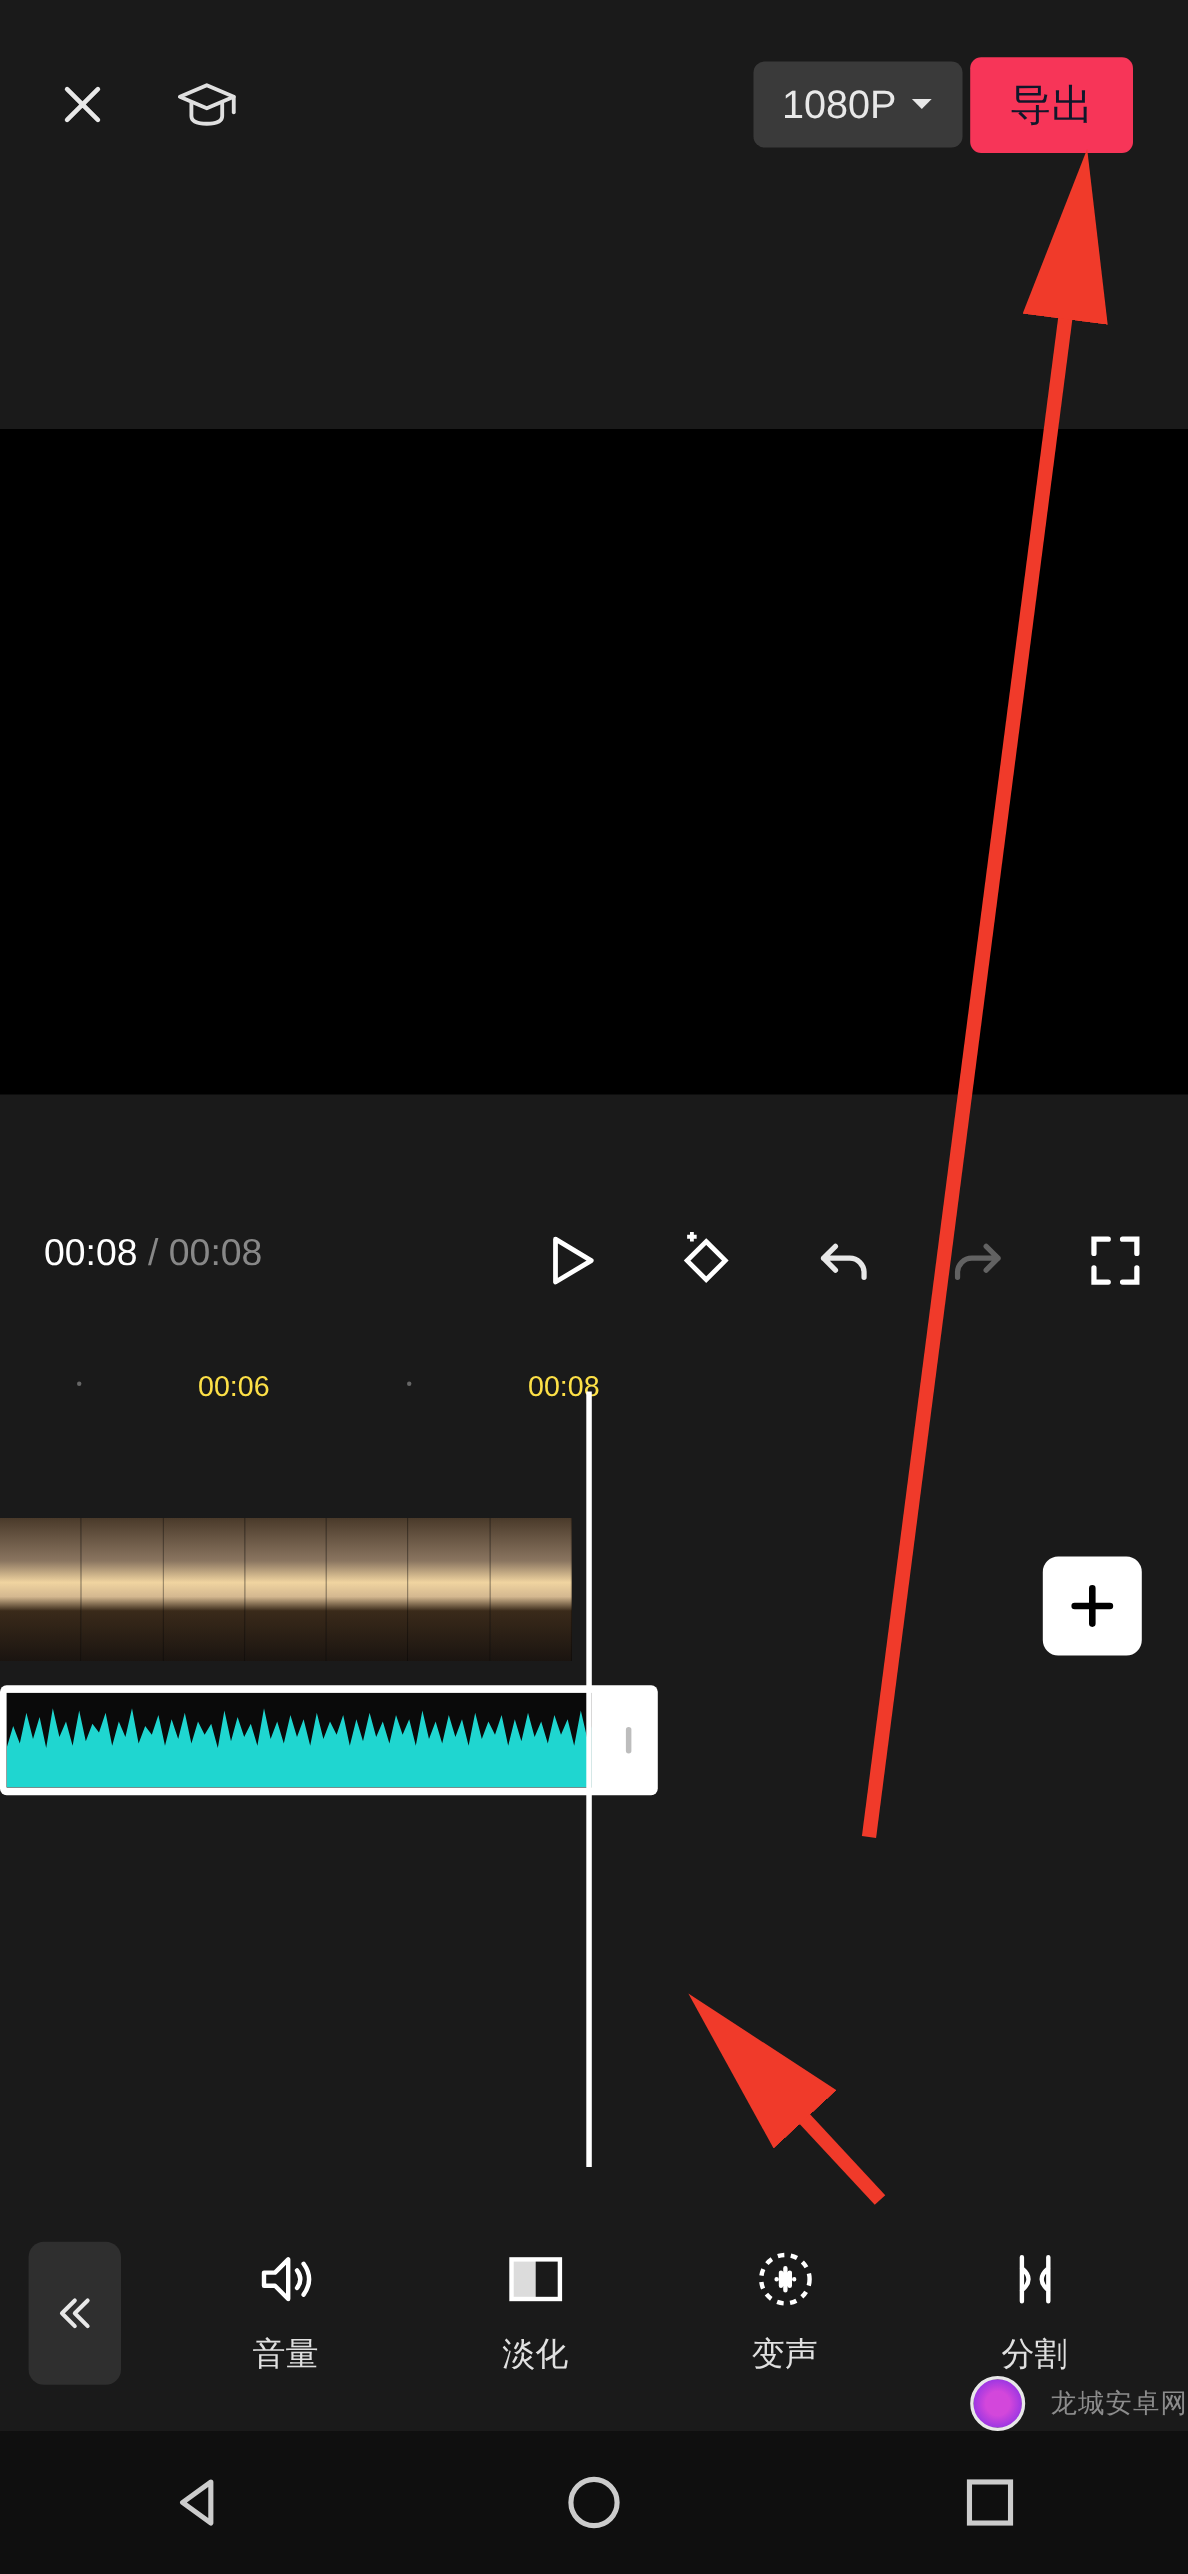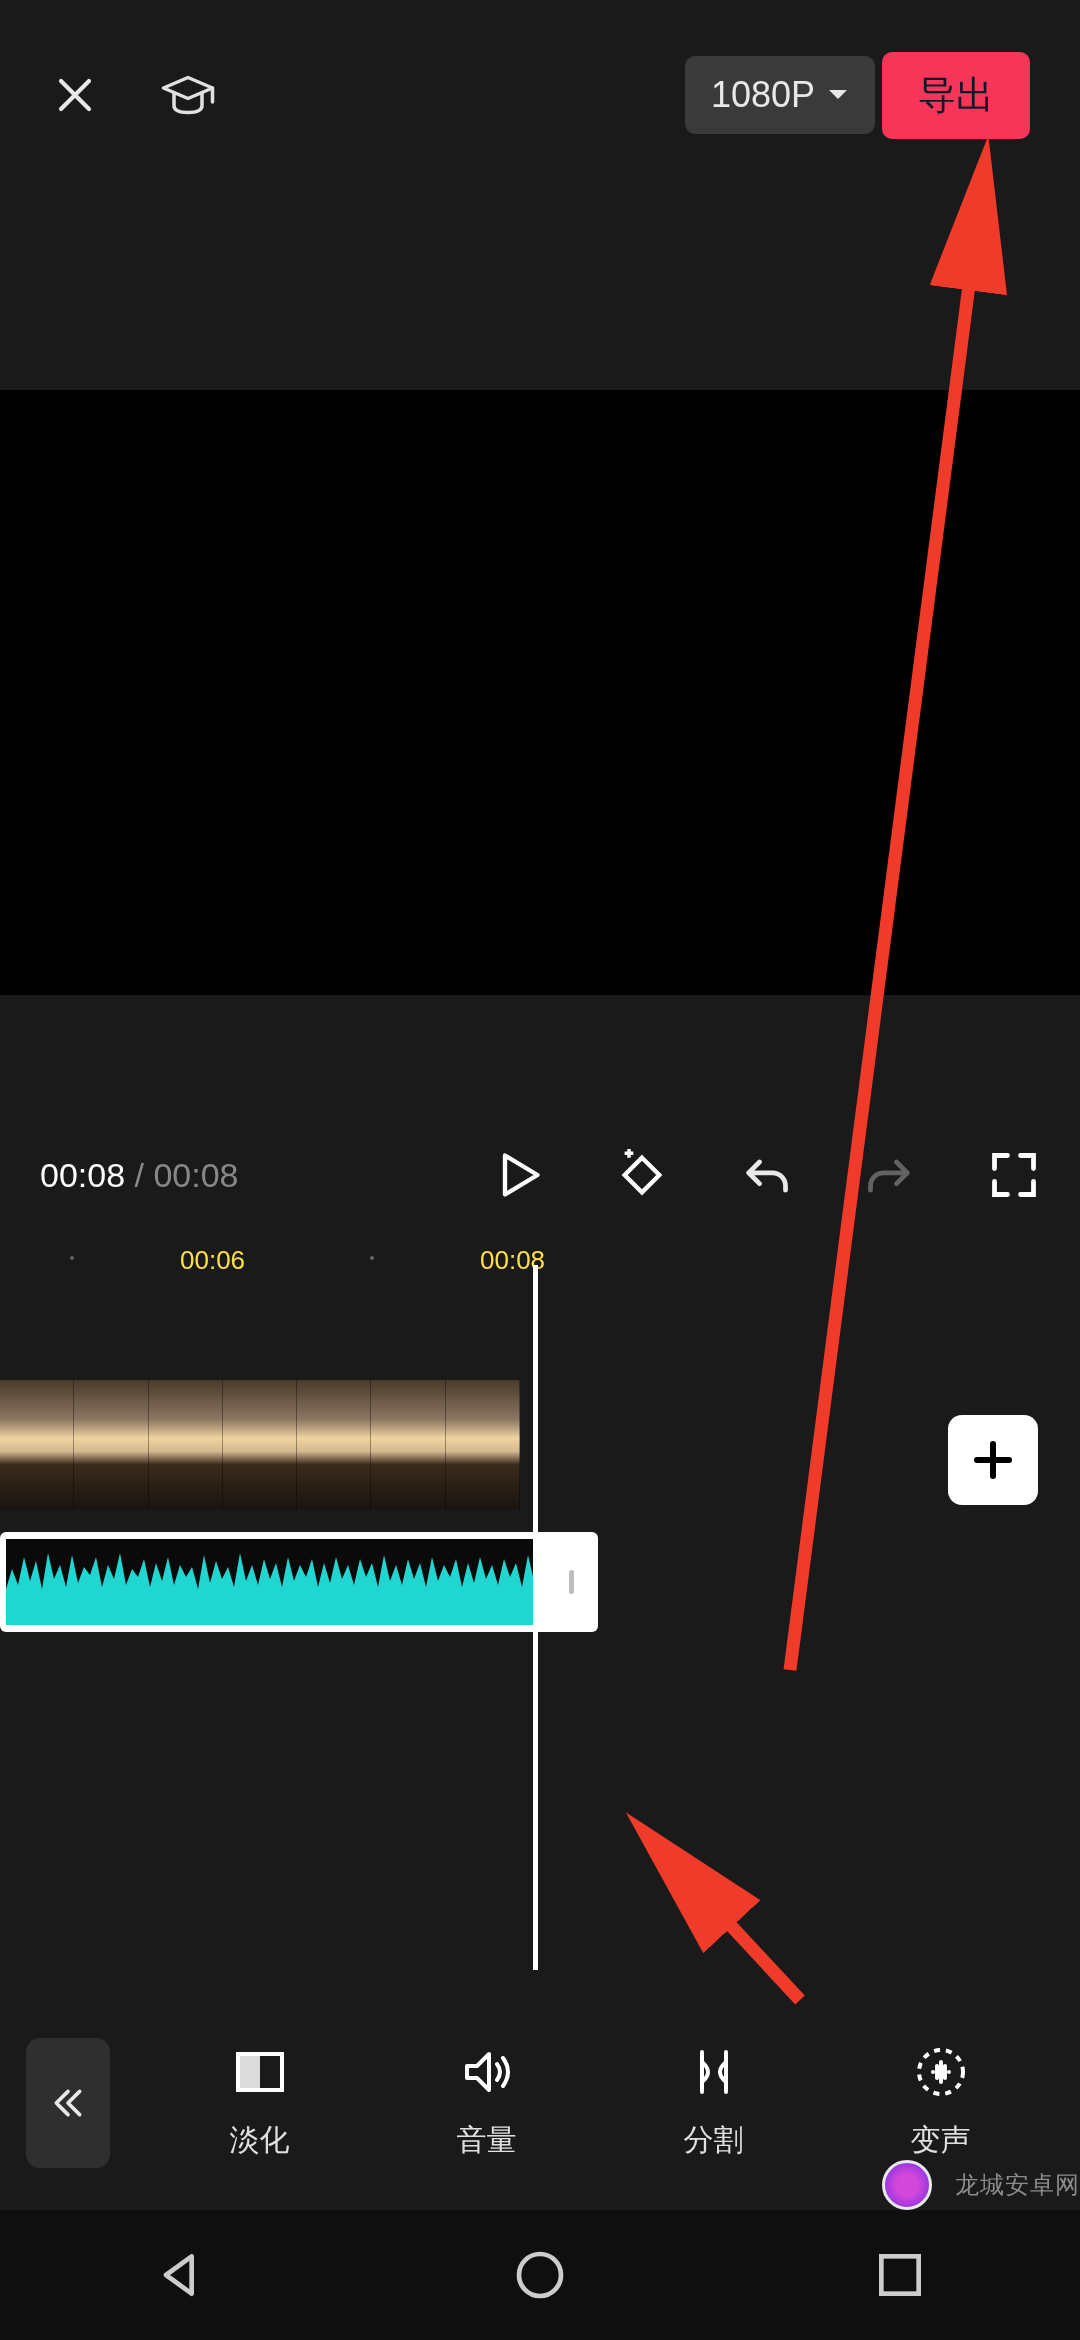--- a/index.html
+++ b/index.html
@@ -6,21 +6,21 @@
 body{width:1080px;height:2340px;background:#1a1a1a;color:#fff;overflow:hidden;position:relative}
 .header{height:190px;display:flex;align-items:center;padding:0 50px;justify-content:space-between}
 .header-left{display:flex;align-items:center;gap:60px}
 .close-x{width:50px;height:50px;display:flex;align-items:center;justify-content:center}
 .close-x svg{width:42px;height:42px}
 .grad-cap{width:56px;height:56px}
 .header-right{display:flex;align-items:center;gap:7px}
 .resolution-btn{background:#3a3a3a;border-radius:10px;padding:18px 26px;display:flex;align-items:center;gap:12px;font-size:36px;color:#e8e8e8}
 .export-btn{background:#f73558;border-radius:10px;padding:18px 36px;font-size:38px;color:#0f172a;font-weight:500}
 .preview-area{height:605px;background:#000;margin-top:200px}
-.controls-row{display:flex;align-items:center;padding:0 40px;height:110px;margin-top:125px}
+.controls-row{display:flex;align-items:flex-start;padding:0 40px;height:110px;margin-top:125px}
 .time-display{font-size:34px;color:#fff}
 .time-total{color:#888}
 .control-icons{margin-left:auto;display:flex;gap:72px;align-items:center}
 .ctrl-icon{width:52px;height:52px;display:flex;align-items:center;justify-content:center}
 .timeline-area{position:relative;height:740px}
 .ruler{height:50px;position:relative}
 .tick-label{position:absolute;top:15px;font-size:26px;color:#fde047}
 .tick-dot{position:absolute;top:26px;width:4px;height:4px;background:#666;border-radius:50%}
 .video-track{position:absolute;top:150px;left:0;width:520px;height:130px;display:flex;overflow:hidden}
 .thumb{flex:1;background:linear-gradient(to bottom,#4a3a2a 0%,#8a7560 30%,#f0d4a0 45%,#d4b890 55%,#3a2a1a 65%,#1a1410 100%);border-right:1px solid rgba(0,0,0,.35)}
@@ -152,51 +152,51 @@
 <div class="toolbar">
   <div class="back-chip">
     <svg width="40" height="40" viewBox="0 0 24 24">
         <path d="M12 5 L5 12 L12 19 M19 5 L12 12 L19 19" fill="none" stroke="#e8e8e8" stroke-width="2.2" stroke-linecap="round" stroke-linejoin="round"></path>
       </svg>
   </div>
   <div class="tool-items">
     <div class="tool-item">
       <div class="ti-icon">
           <svg viewBox="0 0 28 28">
+            <path d="M4 11 H9 L15 5 V23 L9 17 H4 Z" fill="none" stroke="#fff" stroke-width="2" stroke-linejoin="round"></path>
+            <path d="M19 10 Q22 14 19 18 M22 7 Q27 14 22 21" fill="none" stroke="#fff" stroke-width="2" stroke-linecap="round"></path>
+          </svg>
+        </div>
+      <span>音量</span>
+    </div>
+    <div class="tool-item">
+      <div class="ti-icon">
+          <svg viewBox="0 0 28 28">
             <rect x="3" y="5" width="22" height="18" fill="none" stroke="#fff" stroke-width="2"></rect>
             <rect x="3" y="5" width="11" height="18" fill="#fff" opacity=".85"></rect>
           </svg>
         </div>
       <span>淡化</span>
     </div>
     <div class="tool-item">
       <div class="ti-icon">
           <svg viewBox="0 0 28 28">
-            <path d="M4 11 H9 L15 5 V23 L9 17 H4 Z" fill="none" stroke="#fff" stroke-width="2" stroke-linejoin="round"></path>
-            <path d="M19 10 Q22 14 19 18 M22 7 Q27 14 22 21" fill="none" stroke="#fff" stroke-width="2" stroke-linecap="round"></path>
-          </svg>
-        </div>
-      <span>音量</span>
-    </div>
-    <div class="tool-item">
-      <div class="ti-icon">
-          <svg viewBox="0 0 28 28">
-            <path d="M8 4 V24 M20 4 V24 M8 9 Q14 14 8 19 M20 9 Q14 14 20 19" fill="none" stroke="#fff" stroke-width="2" stroke-linecap="round"></path>
-          </svg>
-        </div>
-      <span>分割</span>
-    </div>
-    <div class="tool-item">
-      <div class="ti-icon">
-          <svg viewBox="0 0 28 28">
             <circle cx="14" cy="14" r="11" fill="none" stroke="#fff" stroke-width="2" stroke-dasharray="3 3"></circle>
             <path d="M10 14 V14 M12 11 V17 M14 9 V19 M16 11 V17 M18 14 V14" stroke="#fff" stroke-width="2" stroke-linecap="round"></path>
           </svg>
         </div>
       <span>变声</span>
+    </div>
+    <div class="tool-item">
+      <div class="ti-icon">
+          <svg viewBox="0 0 28 28">
+            <path d="M8 4 V24 M20 4 V24 M8 9 Q14 14 8 19 M20 9 Q14 14 20 19" fill="none" stroke="#fff" stroke-width="2" stroke-linecap="round"></path>
+          </svg>
+        </div>
+      <span>分割</span>
     </div>
   </div>
 </div>
 
 <div class="navbar">
   <div class="nav-btn">
     <svg viewBox="0 0 24 24">
         <path d="M17 4 L6 12 L17 20 Z" fill="none" stroke="#ccc" stroke-width="2" stroke-linejoin="round"></path>
       </svg>
   </div>

